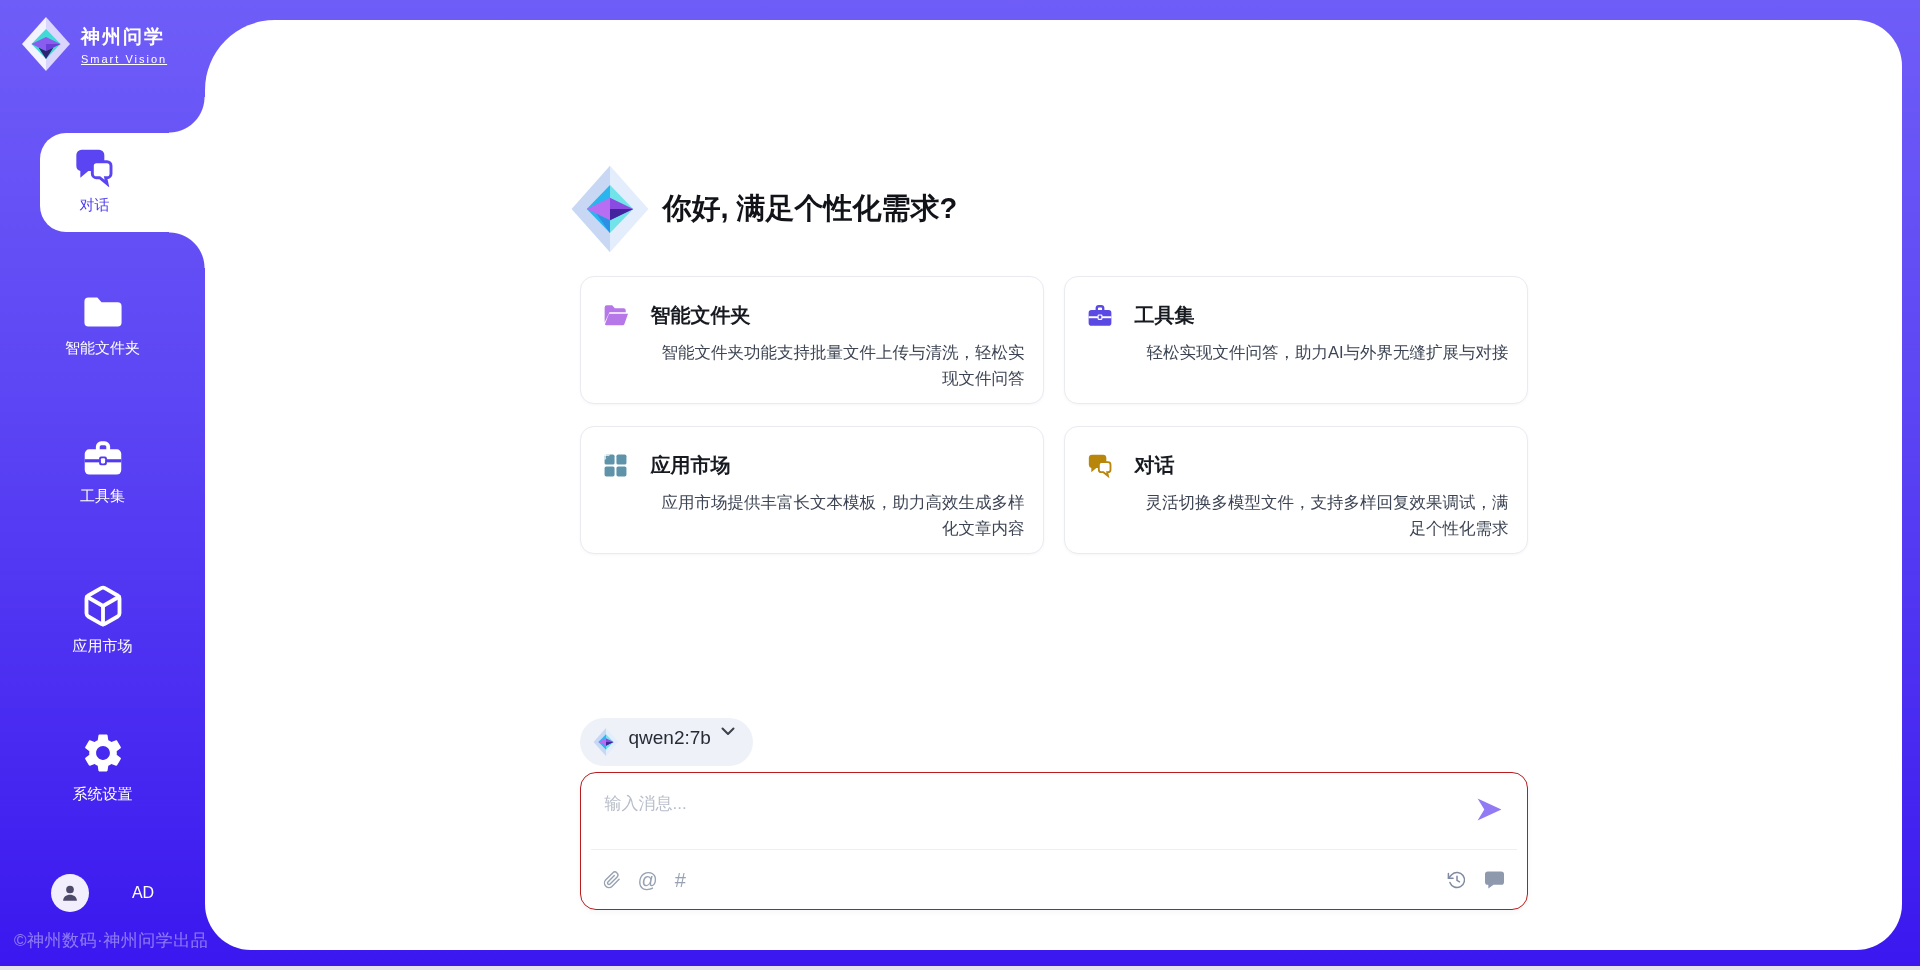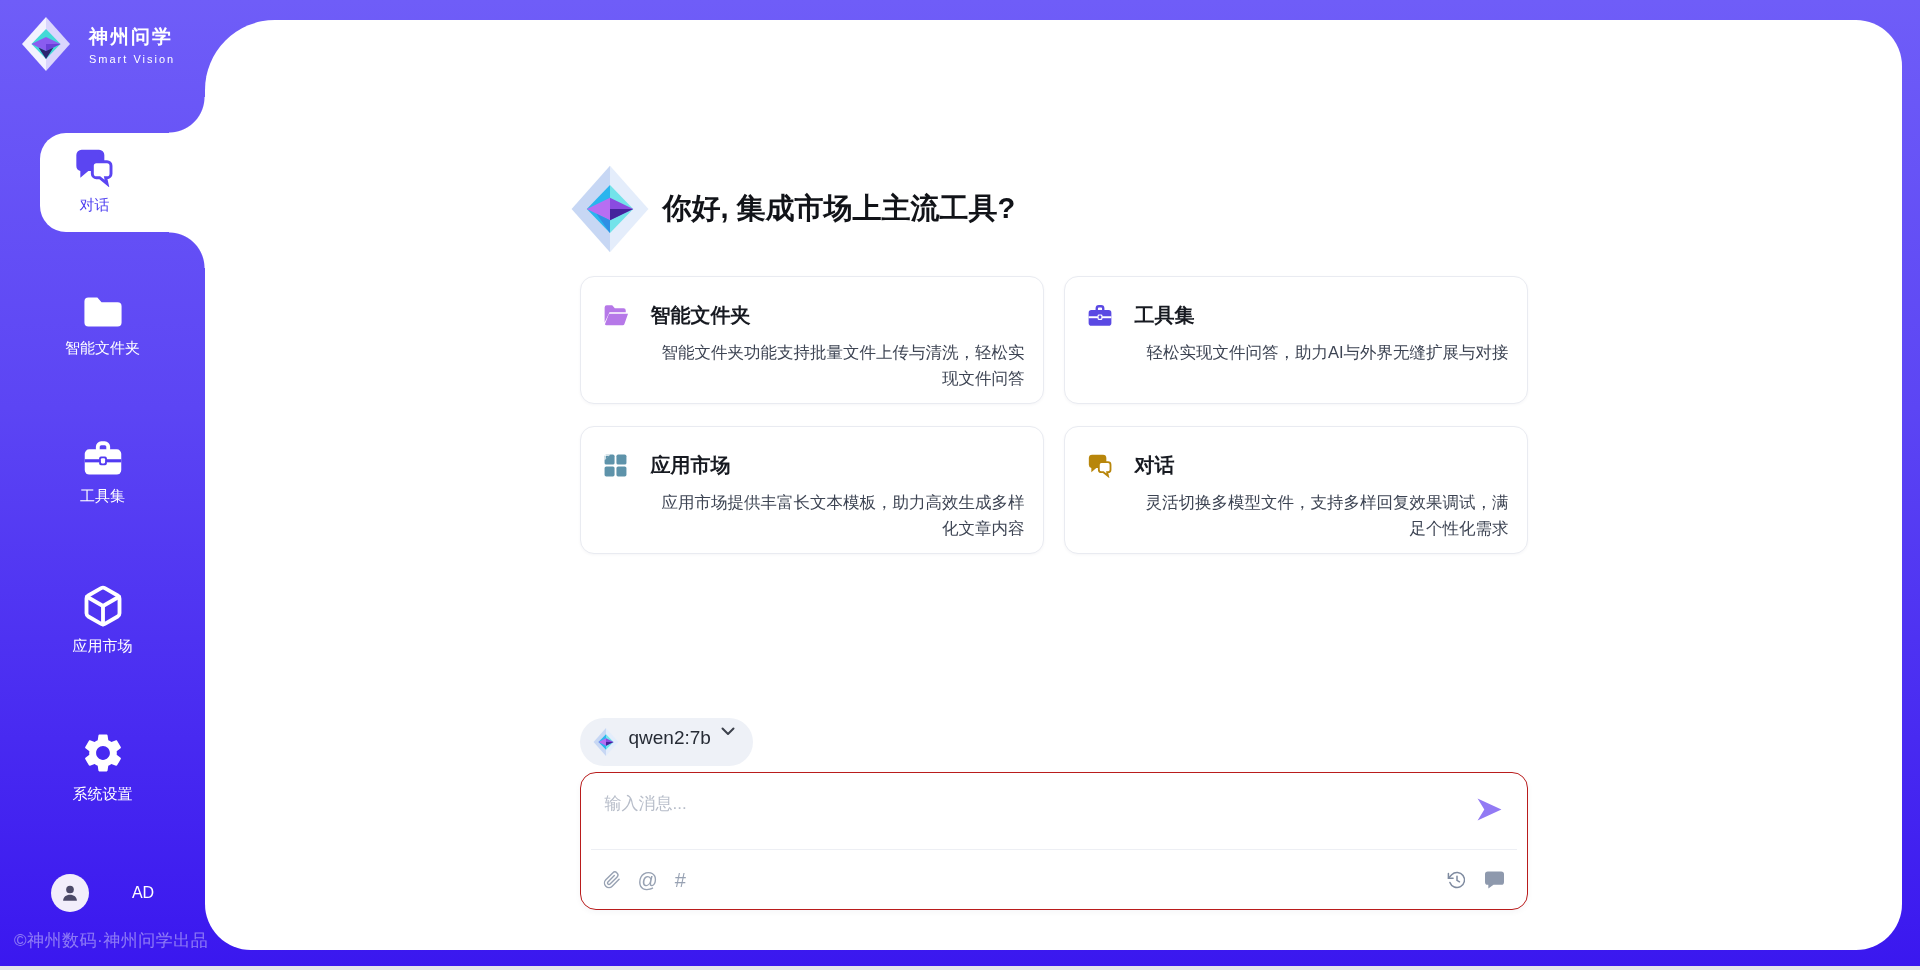--- a/index.html
+++ b/index.html
@@ -3,23 +3,23 @@
 <meta charset="utf-8">
 <style>
   * { margin:0; padding:0; box-sizing:border-box; }
   html,body { width:1920px; height:970px; overflow:hidden; }
   body {
     font-family:"Liberation Sans","DejaVu Sans",sans-serif;
     background:linear-gradient(180deg,#6f5df8 0%,#5c45f4 42%,#3a17ef 100%);
     position:relative;
   }
   
-  .logo-block { position:absolute; left:20px; top:16px; display:flex; align-items:center; gap:17px; z-index:3; }
+  .logo-block { position:absolute; left:20px; top:16px; display:flex; align-items:center; gap:9px; z-index:3; }
   .brand-cn { color:#fff; font-size:19px; font-weight:700; letter-spacing:2px; }
-  .brand-en { color:#fff; font-size:11px; letter-spacing:2px; margin-top:3px; }
+  .brand-en { color:#fff; font-size:11px; letter-spacing:2px; margin-top:3px;text-decoration:underline; }
 
   .active-tab { position:absolute; left:40px; top:133px; width:165px; height:99px;
     background:#fff; border-radius:26px 0 0 26px; z-index:2; }
   .fillet { position:absolute; width:36px; height:36px; left:169px; z-index:2; }
   .fillet.top    { top:97px;  background:radial-gradient(circle at 0 0,    rgba(0,0,0,0) 35px, #fff 36px); }
   .fillet.bottom { top:232px; background:radial-gradient(circle at 0 100%, rgba(0,0,0,0) 35px, #fff 36px); }
 
   .nav-item { position:absolute; left:0; width:205px; display:flex; flex-direction:column; align-items:center; gap:9px; z-index:3; cursor:pointer; }
   .nav-item .lbl { font-size:15px; color:#fff; }
   .nav-item.active .lbl { color:#4b3cf0; }
@@ -165,21 +165,21 @@
           <polygon points="50,2 2,56 50,110" fill="#c7d7f4"></polygon>
           <polygon points="50,2 98,56 50,110" fill="#e4edfb"></polygon>
           <polygon points="50,26 21,56 50,86" fill="#2ab5ee"></polygon>
           <polygon points="50,26 79,56 50,86" fill="#73e3ea"></polygon>
           <polygon points="21,56 50,42 50,70" fill="#b76ef2"></polygon>
           <polygon points="79,56 50,42 50,70" fill="#8a4be0"></polygon>
           <polygon points="50,56 79,56 50,70" fill="#44249c"></polygon>
           <polygon points="33,62 50,86 50,70" fill="#2f8fe4"></polygon>
         </svg>
       </span>
-      <span class="greeting-title">你好, 集成市场上主流工具?</span>
+      <span class="greeting-title">你好, 满足个性化需求?</span>
     </div>
 
     <div class="cards">
 
       <div class="card">
         <span class="card-icon">
           <svg width="26" height="24" viewBox="0 0 24 22" fill="#b678e8">
             <path d="M1.5 18 V4 a2 2 0 0 1 2 -2 h5 l2.4 2.8 h8.1 a2 2 0 0 1 2 2 v1.7 H6 z"></path>
             <path d="M1.8 19.5 L5.5 9.8 h17.6 l-3.4 9.7 a1.6 1.6 0 0 1 -1.5 1 H3.2 a1.5 1.5 0 0 1 -1.4 -1 z"></path>
           </svg>

